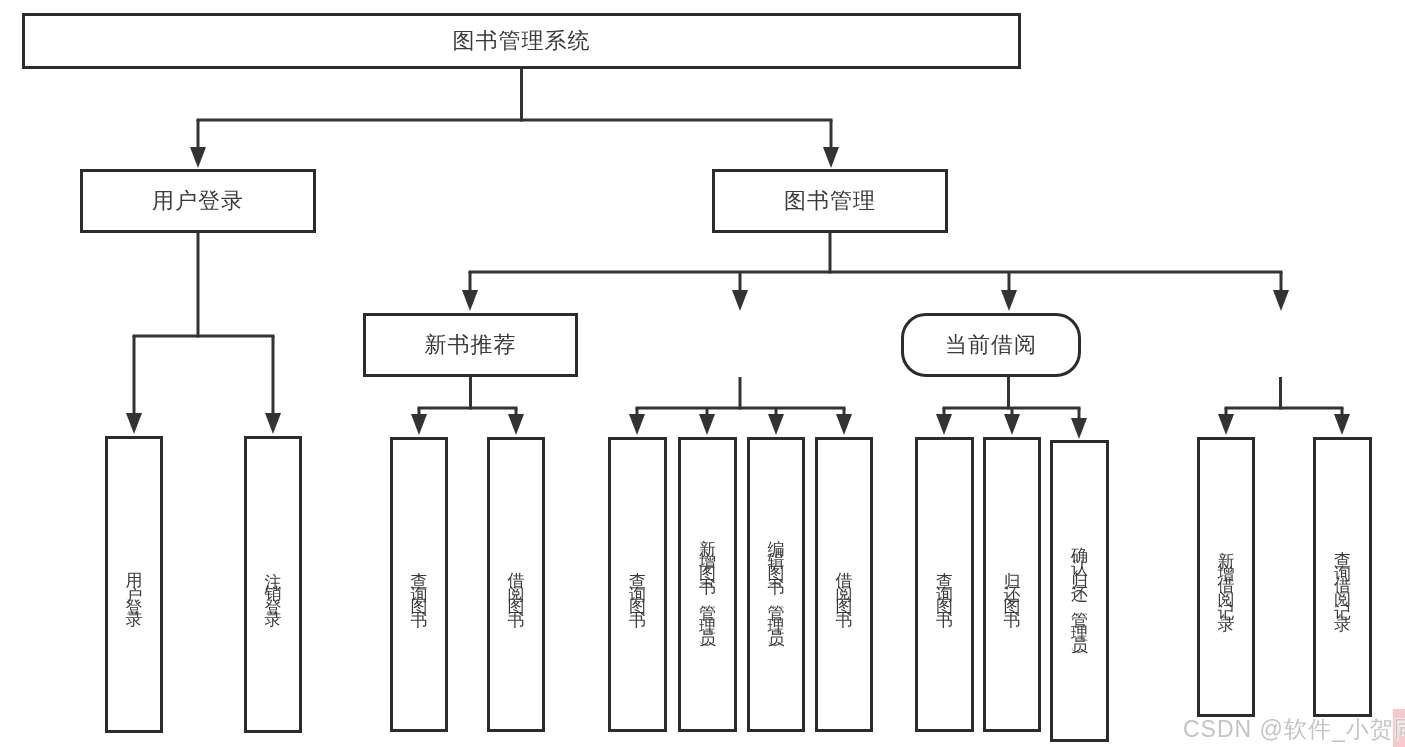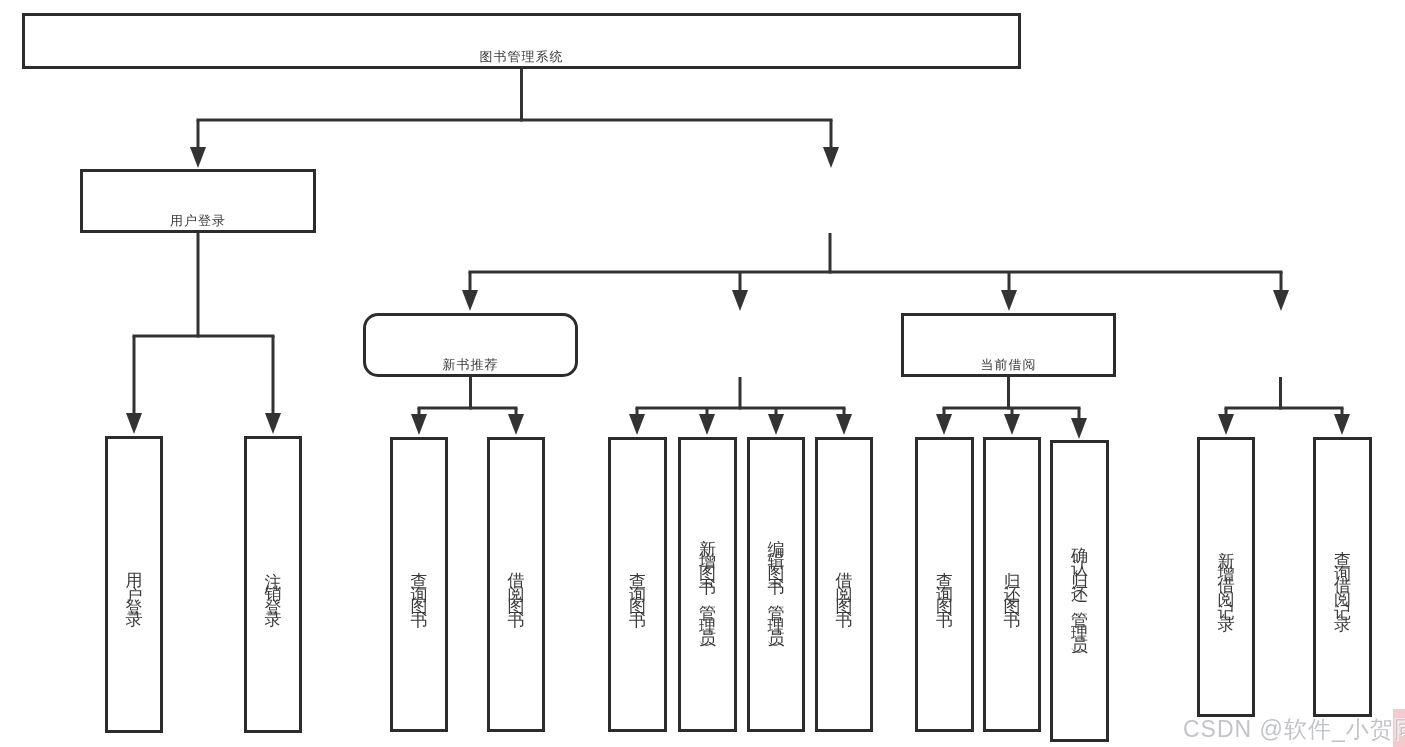--- a/index.html
+++ b/index.html
@@ -27,23 +27,22 @@
     box-sizing: border-box;
     background: #ffffff;
     border: 3px solid #2c2c2c;
     display: flex;
     align-items: center;
     justify-content: center;
     z-index: 2;
     color: #3a3a3a;
   }
   .hnode {
-    font-size: 13px;
+    font-size: 22px;
     letter-spacing: 1px;
-    align-items: flex-end;
   }
   .vnode .vtext {
     writing-mode: vertical-rl;
     font-size: 17px;
     letter-spacing: 13px;
     line-height: 1;
     white-space: nowrap;
     color: #3a3a3a;
   }
   #watermark {
@@ -128,25 +127,28 @@
       <polygon points="1334,414 1350,414 1342,435" fill="#333333"></polygon>
     </svg>
 
   <div class="node hnode" style="left:22px; top:13px; width:999px; height:56px;">
     <span>图书管理系统</span>
   </div>
 
   <div class="node hnode" style="left:80px; top:169px; width:236px; height:64px;">
     <span>用户登录</span>
   </div>
+  <div class="node hnode" style="left:712px; top:169px; width:236px; height:64px;">
+    <span>图书管理</span>
+  </div>
 
-  <div class="node hnode" style="left:363px; top:313px; width:215px; height:64px;border-radius:15px;">
+  <div class="node hnode" style="left:363px; top:313px; width:215px; height:64px;">
     <span>新书推荐</span>
   </div>
-  <div class="node hnode" style="left:901px; top:313px; width:215px; height:64px;">
+  <div class="node hnode" style="left:901px; top:313px; width:180px; height:64px;border-radius:25px;">
     <span>当前借阅</span>
   </div>
 
   <div class="node vnode" style="left:105px; top:436px; width:58px; height:297px;">
     <span class="vtext">用户登录</span>
   </div>
   <div class="node vnode" style="left:244px; top:436px; width:58px; height:297px;">
     <span class="vtext">注销登录</span>
   </div>
 

